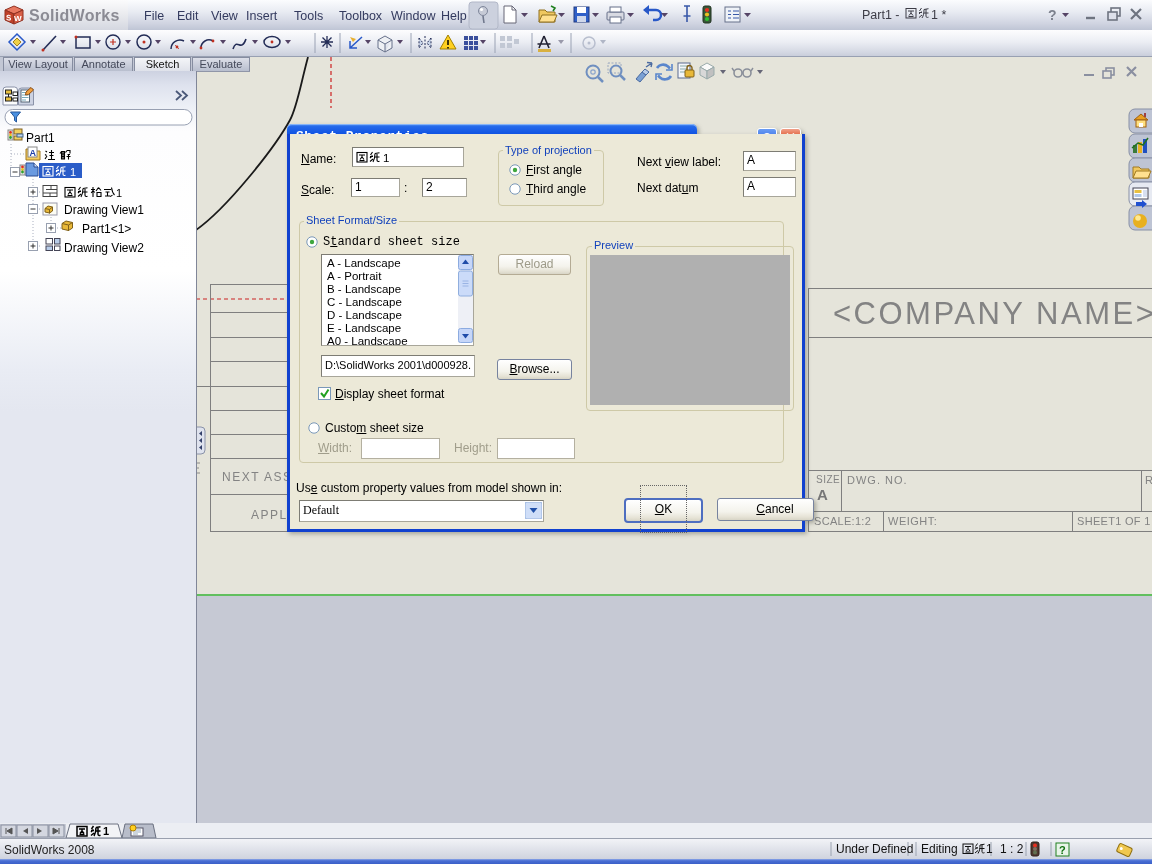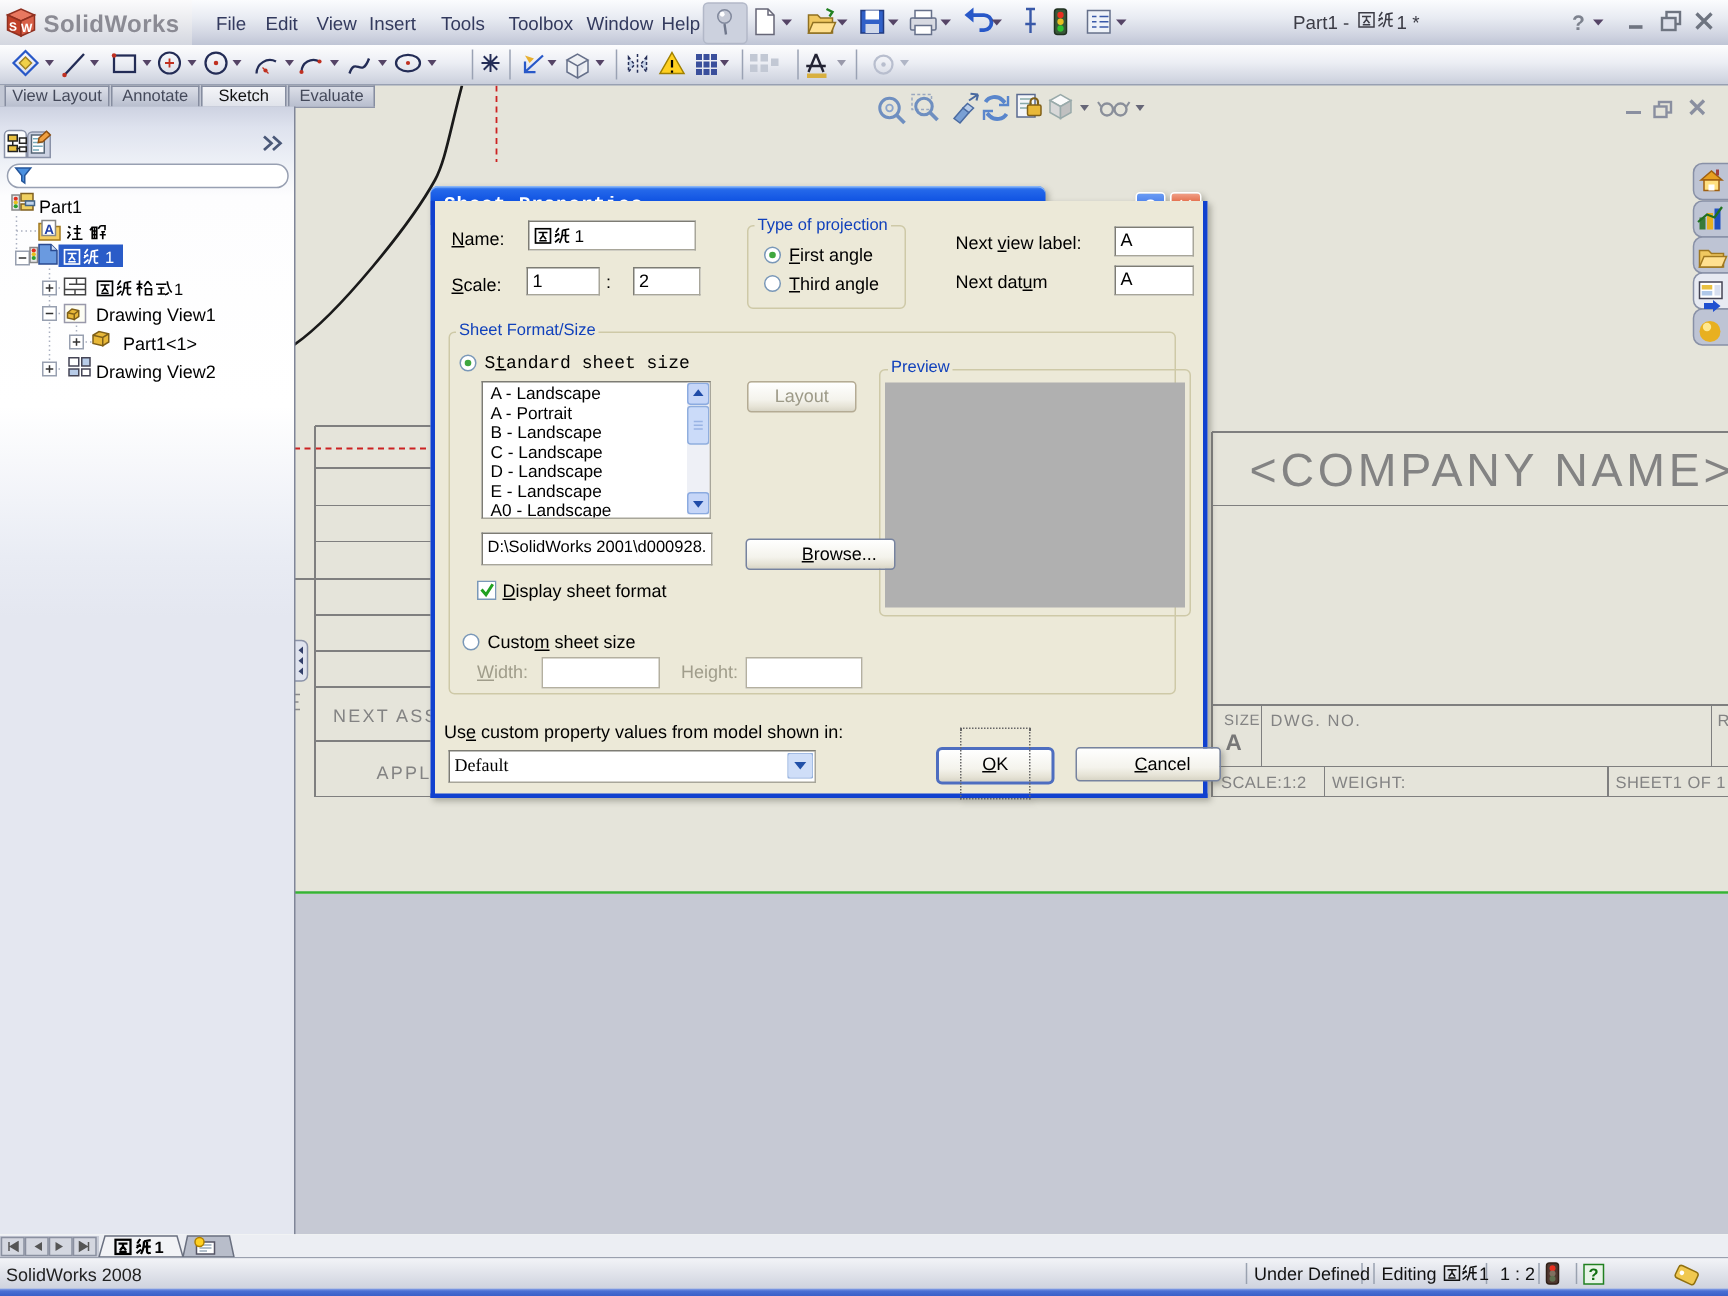--- a/index.html
+++ b/index.html
@@ -566,28 +566,28 @@
     <svg class="abs" style="right:0;top:0;" width="15" height="88">
       <rect x="0.5" y="0.5" width="14" height="14" rx="2" fill="#c6d6f8" stroke="#8cabe0"></rect>
       <path d="M7.5,4.5 l3.5,4.5 h-7 z" fill="#1f4ba8"></path>
       <rect x="0.5" y="16" width="14" height="25" rx="2" fill="#cbdbf9" stroke="#90aede"></rect>
       <path d="M4.5,26 h6 M4.5,28.5 h6 M4.5,31 h6" stroke="#9ab4e4"></path>
       <rect x="0.5" y="73.5" width="14" height="14" rx="2" fill="#c6d6f8" stroke="#8cabe0"></rect>
       <path d="M7.5,83.5 l3.5,-4.5 h-7 z" fill="#1f4ba8"></path>
     </svg>
   </div>
 
-  <div class="xpbtn" style="left:211px;top:146px;width:71px;height:19px;line-height:19px;color:#9d9a88;border-color:#b4ab94;">Layout</div>
+  <div class="xpbtn" style="left:211px;top:146px;width:71px;height:19px;line-height:19px;color:#9d9a88;border-color:#b4ab94;">Reload</div>
 
   <div class="xpgroup" style="left:299px;top:138px;width:206px;height:163px;"></div>
   <div class="xpgrouplbl" style="left:305px;top:131px;">Preview</div>
   <div class="abs" style="left:303px;top:147px;width:200px;height:150px;background:#b0b0b0;"></div>
 
   <div class="xpfield" style="left:34px;top:247px;width:149px;height:20px;font-size:11px;line-height:19px;">D:\SolidWorks 2001\d000928.</div>
-  <div class="xpbtn" style="left:210px;top:251px;width:73px;height:19px;line-height:19px;padding-left:25px;"><u>B</u>rowse...</div>
+  <div class="xpbtn" style="left:210px;top:251px;width:73px;height:19px;line-height:19px;"><u>B</u>rowse...</div>
 
   <svg class="abs" style="left:31px;top:279px;" width="13" height="13">
       <rect x="0.5" y="0.5" width="12" height="12" fill="#fff" stroke="#7a98b8"></rect>
       <path d="M3,6 l3,3.5 4.5,-7" fill="none" stroke="#21a121" stroke-width="2"></path>
     </svg>
   <div class="dlglbl" style="left:48px;top:279px;"><u>D</u>isplay sheet format</div>
 
   <svg class="abs" style="left:21px;top:314px;" width="12" height="12">
       <circle cx="6" cy="6" r="5.2" fill="#fff" stroke="#7a98b8"></circle>
     </svg>

